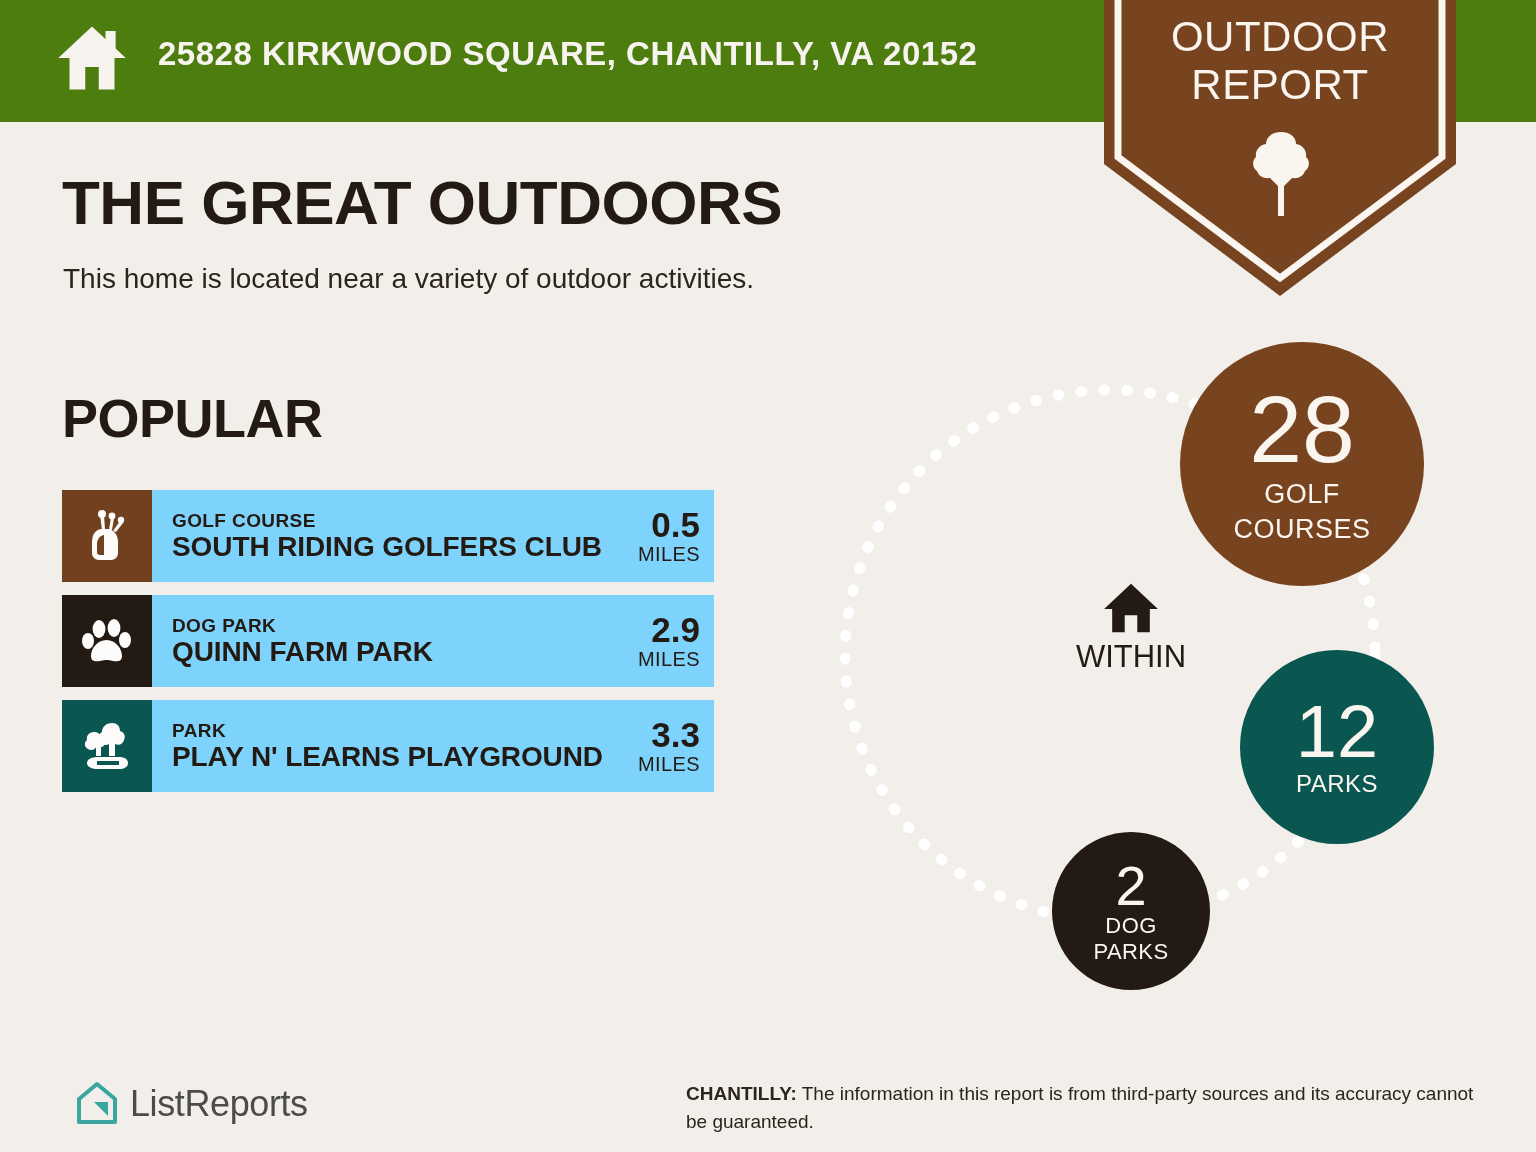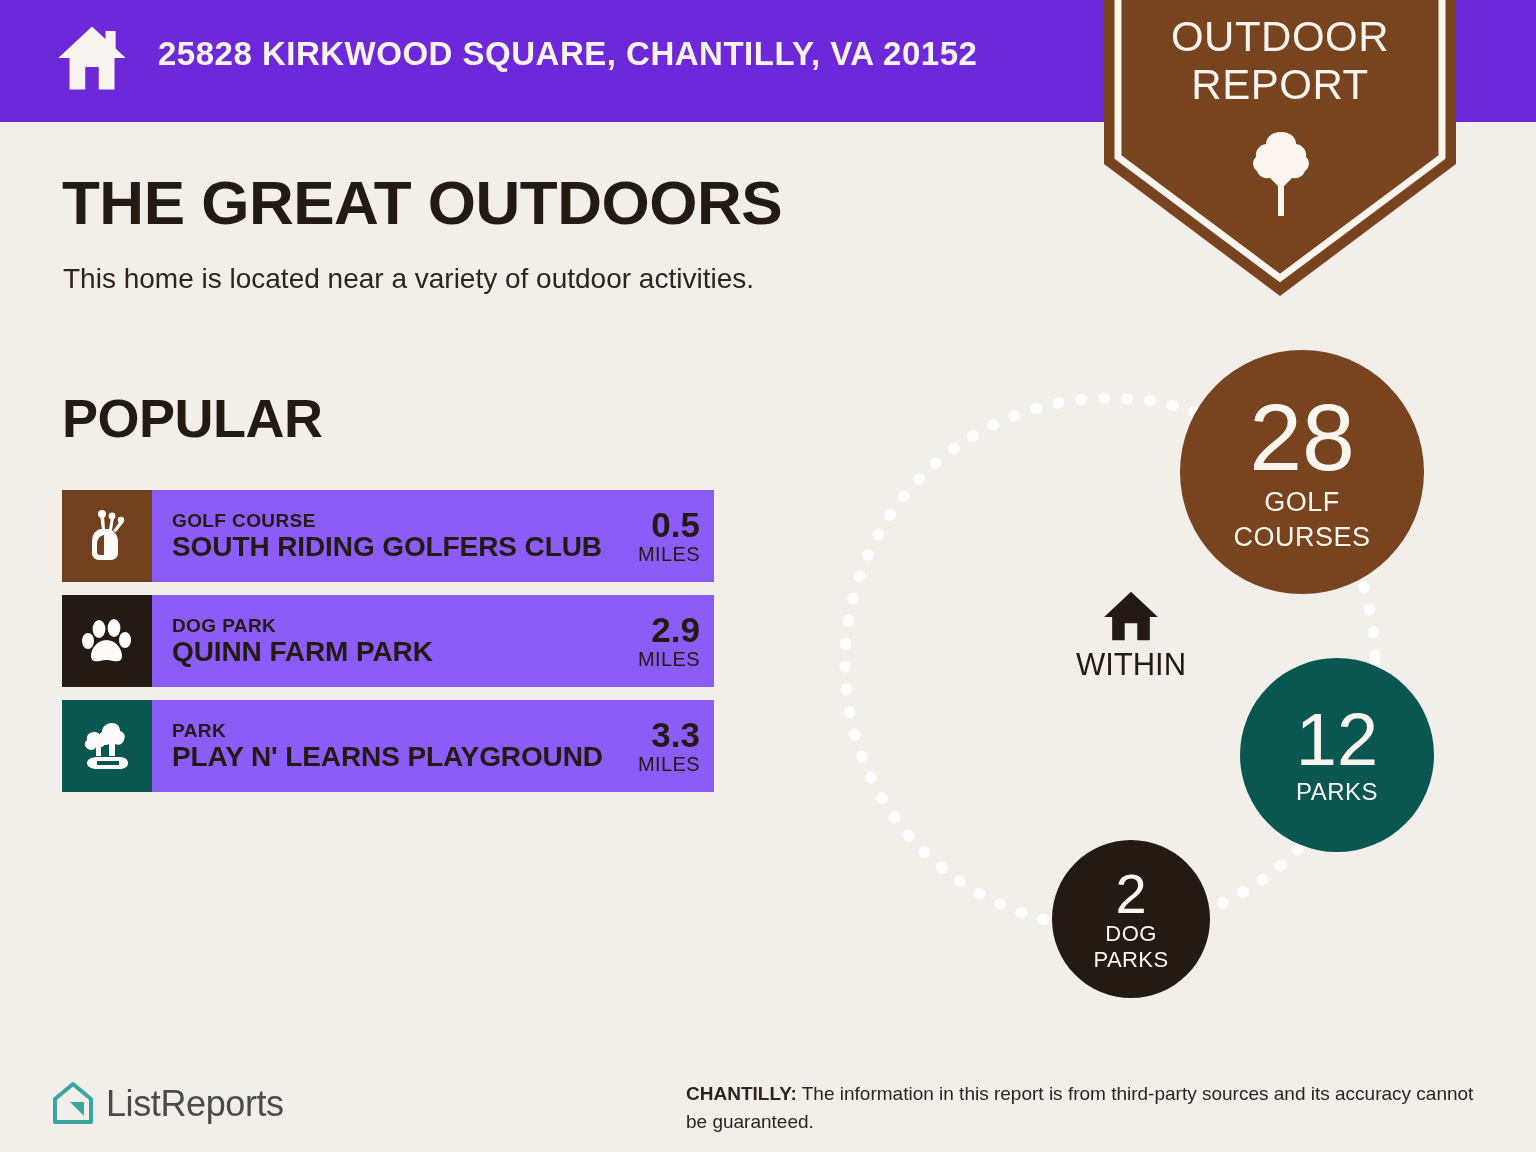--- a/index.html
+++ b/index.html
@@ -15,21 +15,21 @@
     font-family: "Liberation Sans", sans-serif;
     overflow: hidden;
   }
 
   
   #header-bar {
     position: absolute;
     left: 0; top: 0;
     width: 1536px;
     height: 122px;
-    background: #6d28d9;
+    background: #4d7c0f;
   }
   #header-home-icon {
     position: absolute;
     left: 56px; top: 22px;
     width: 72px; height: 72px;
   }
   #header-address {
     position: absolute;
     left: 158px; top: 35px;
     font-size: 33px;
@@ -107,21 +107,21 @@
     width: 90px;
     height: 92px;
     flex: 0 0 90px;
     display: flex;
     align-items: center;
     justify-content: center;
   }
   .row-icon svg { display: block; }
   .row-body {
     flex: 1 1 auto;
-    background: #8b5cf6;
+    background: #7dd3fc;
     display: flex;
     align-items: center;
     justify-content: space-between;
     padding: 0 14px 0 20px;
     box-sizing: border-box;
   }
   .row-text { display: flex; flex-direction: column; justify-content: center; }
   .row-category {
     font-size: 19px;
     font-weight: 700;
@@ -148,21 +148,21 @@
     font-size: 20px;
     font-weight: 400;
     letter-spacing: 0.4px;
     color: #231a14;
     line-height: 1.1;
   }
 
   
   #stats-area {
     position: absolute;
-    left: 820px; top: 338px;
+    left: 820px; top: 330px;
     width: 650px; height: 680px;
   }
   #dotted-ring {
     position: absolute;
     left: 0; top: 0;
     width: 650px; height: 680px;
   }
   .stat-circle {
     position: absolute;
     border-radius: 50%;
@@ -216,21 +216,21 @@
   #center-miles {
     font-size: 31px;
     font-weight: 700;
     color: #231a14;
     line-height: 1.12;
   }
 
   
   #footer-logo {
     position: absolute;
-    left: 50px; top: 1080px;
+    left: 74px; top: 1080px;
     display: flex;
     align-items: center;
   }
   #footer-logo-mark { margin-right: 10px; }
   #footer-logo-text {
     font-size: 36px;
     font-weight: 400;
     color: #4b4b4b;
     letter-spacing: -0.4px;
   }

